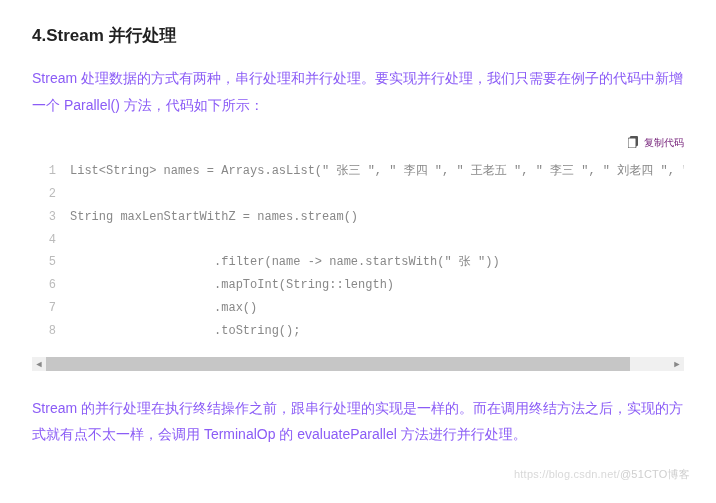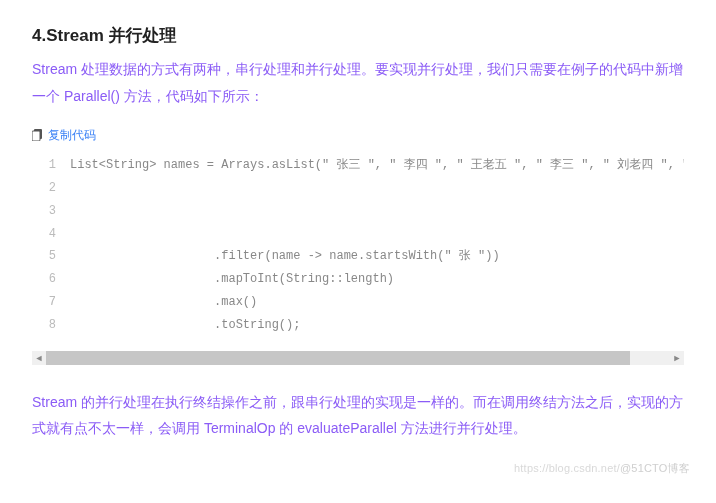--- a/index.html
+++ b/index.html
@@ -8,32 +8,33 @@
     font-family: -apple-system, BlinkMacSystemFont, "Segoe UI", "PingFang SC", "Microsoft YaHei", sans-serif;
     color: #333;
     background: #fff;
     width: 716px;
     box-sizing: border-box;
     position: relative;
   }
   h2 {
     font-size: 17px;
     font-weight: 700;
-    margin: 0 0 9px 0;
+    margin: 0 0 18px 0;
     color: #222;
   }
   p {
     font-size: 14px;
     line-height: 1.9;
     color: #8b5cf6;
     margin: 0 0 16px 0;
   }
   .copy-bar {
-    font-size: 12px;
-    color: #3b82f6;
+    text-align: right;
+    font-size: 10px;
+    color: #701a75;
     margin: 18px 0 4px 0;
   }
   .copy-bar span.icon {
     display: inline-block;
     vertical-align: -2px;
     margin-right: 4px;
   }
   .code-block {
     font-family: Consolas, Monaco, "Courier New", monospace;
     font-size: 12px;
@@ -103,21 +104,21 @@
     <svg width="12" height="12" viewBox="0 0 12 12">
         <rect x="2" y="0" width="8" height="10" rx="1" fill="#555"></rect>
         <rect x="0" y="2" width="8" height="10" rx="1" fill="#fff" stroke="#555" stroke-width="1"></rect>
       </svg>
   </span><span>复制代码</span>
 </div>
 
 <div class="code-block" id="code-block">
     <div class="code-line"><span class="gutter">1</span><span class="code-text">List&lt;String&gt; names = Arrays.asList(" 张三 ", " 李四 ", " 王老五 ", " 李三 ", " 刘老四 ", "</span></div>
     <div class="code-line"><span class="gutter">2</span><span class="code-text"></span></div>
-    <div class="code-line"><span class="gutter">3</span></div>
+    <div class="code-line"><span class="gutter">3</span><span class="code-text">String maxLenStartWithZ = names.stream()</span></div>
     <div class="code-line"><span class="gutter">4</span></div>
     <div class="code-line"><span class="gutter">5</span><span class="code-text">                    .filter(name -&gt; name.startsWith(" 张 "))</span></div>
     <div class="code-line"><span class="gutter">6</span><span class="code-text">                    .mapToInt(String::length)</span></div>
     <div class="code-line"><span class="gutter">7</span><span class="code-text">                    .max()</span></div>
     <div class="code-line"><span class="gutter">8</span><span class="code-text">                    .toString();</span></div>
   </div>
 
 <div class="scrollbar-track">
   <div class="scrollbar-arrow">◄</div>
   <div class="scrollbar-thumb"></div>

